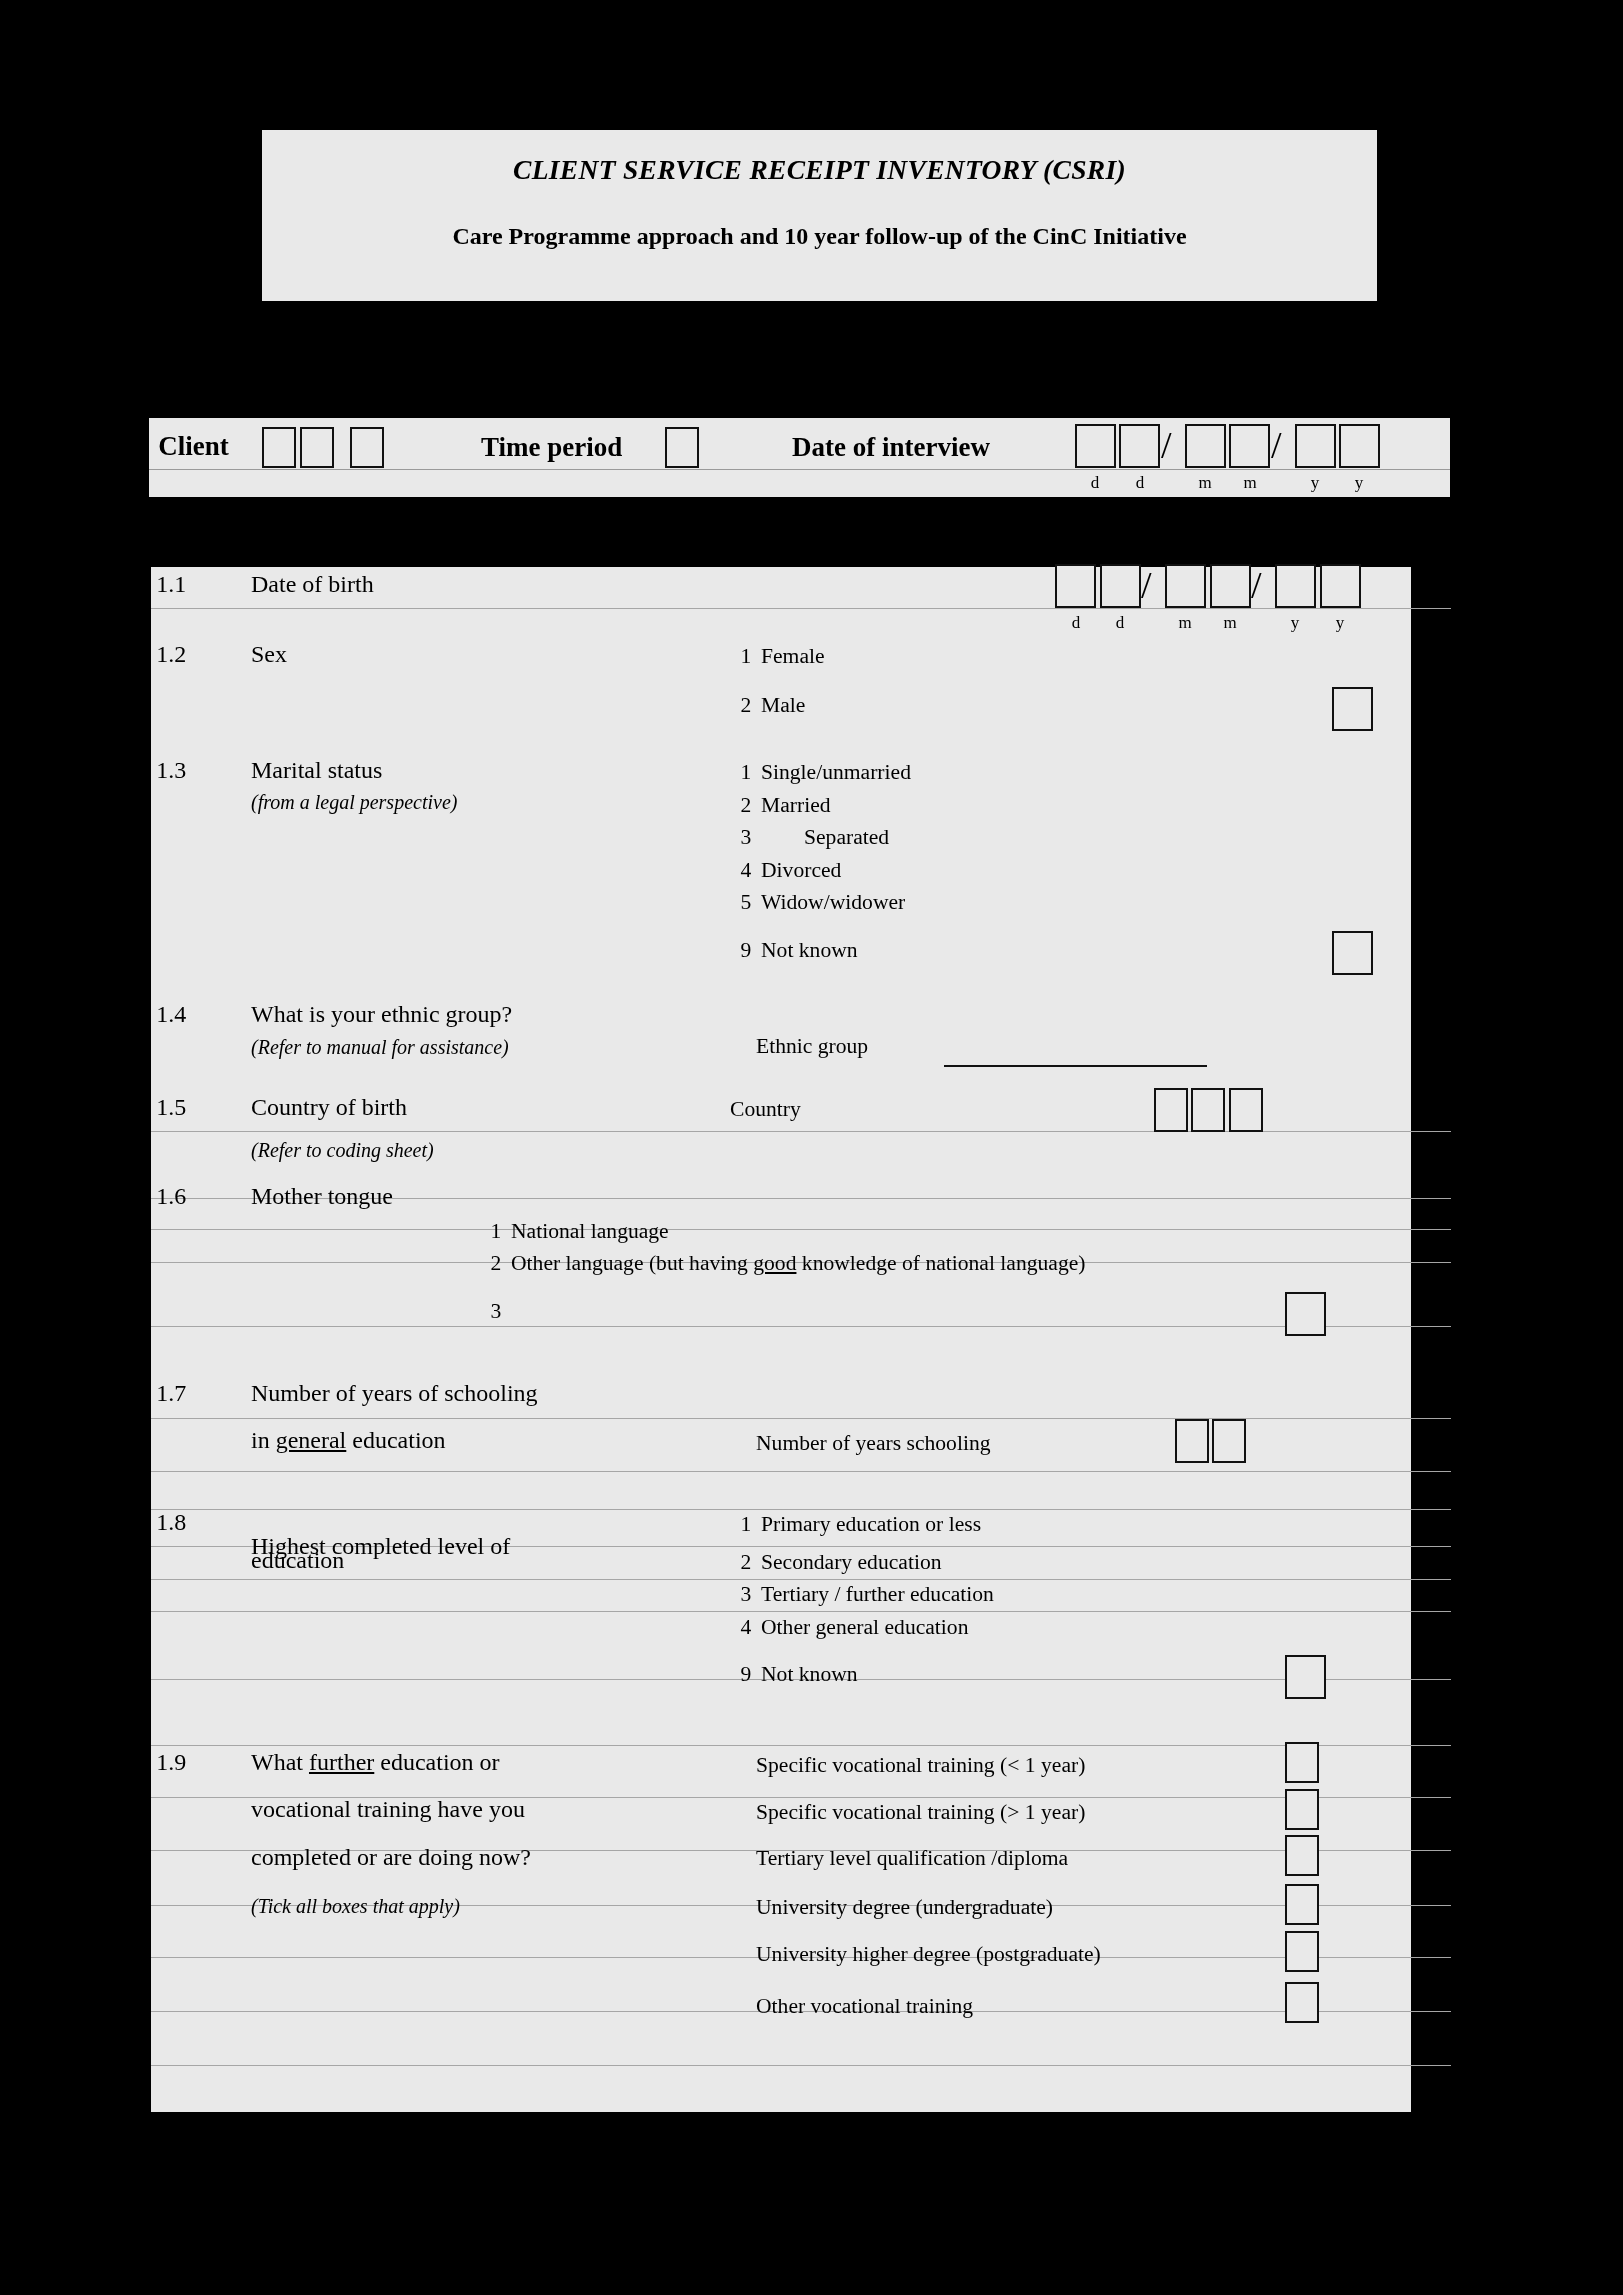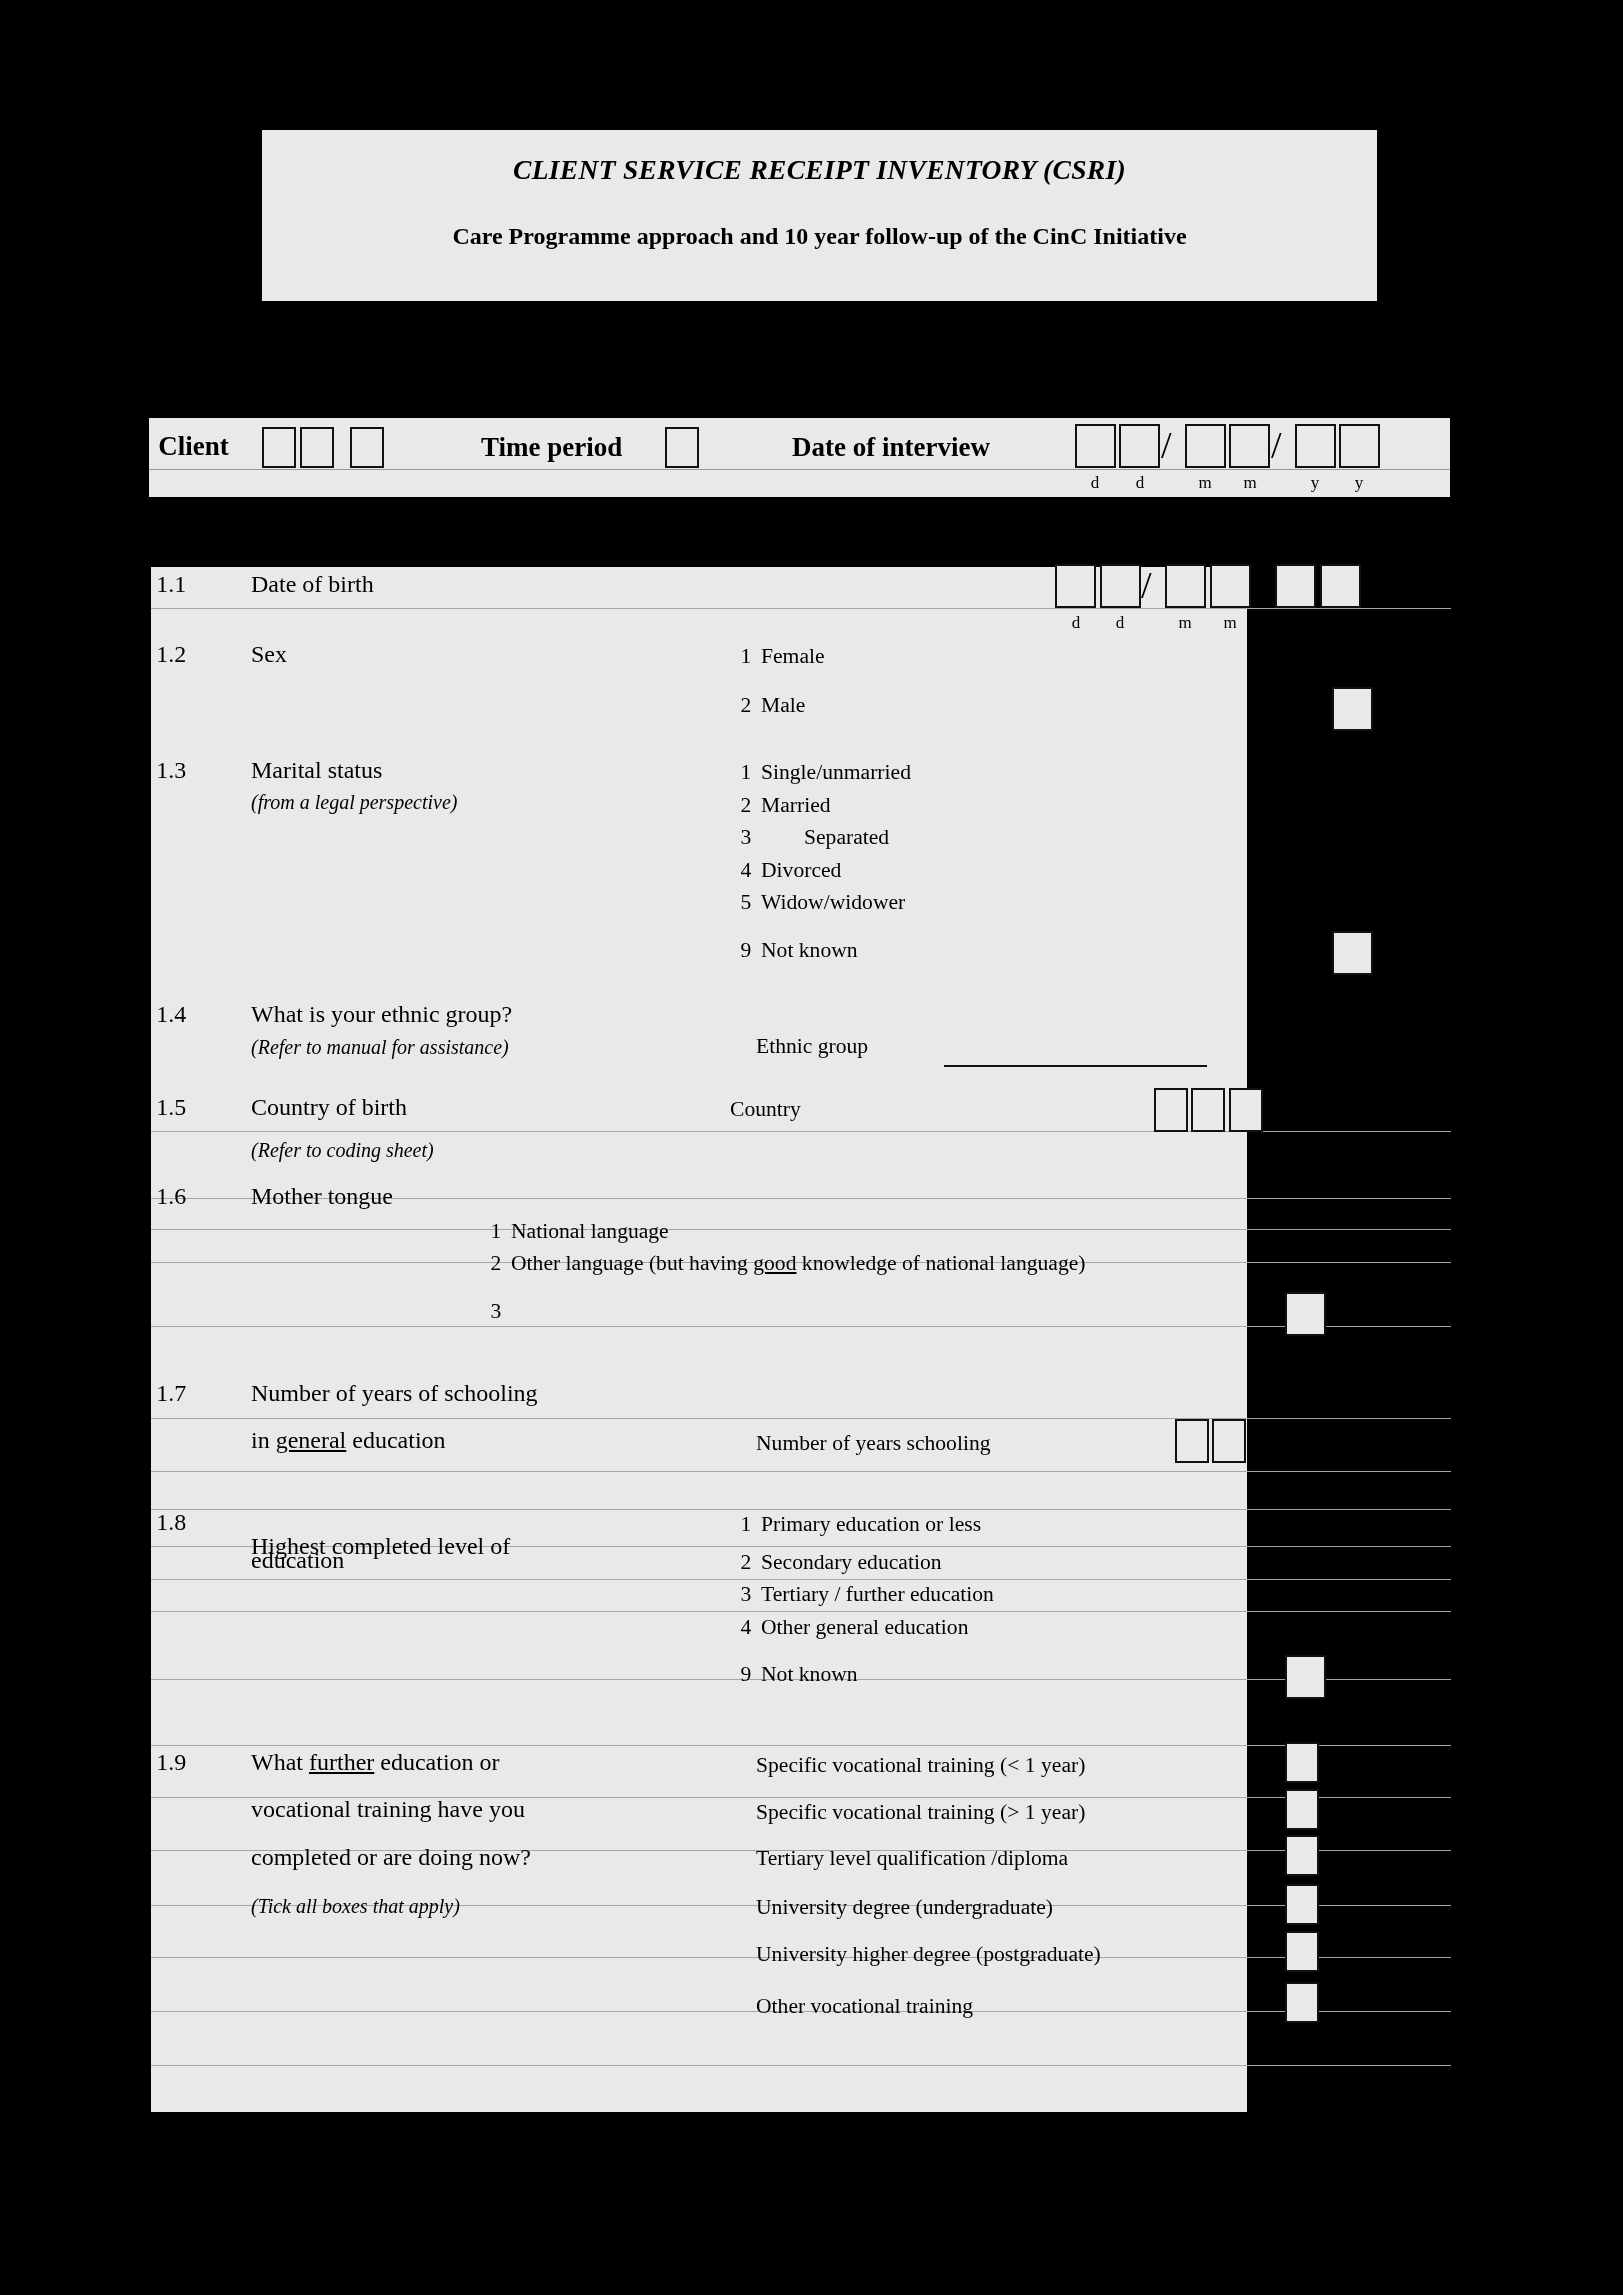--- a/index.html
+++ b/index.html
@@ -104,21 +104,21 @@
     font-size: 17px;
     text-align: center;
     width: 26px;
   }
 
   
   .body-block {
     position: absolute;
     left: 151px;
     top: 567px;
-    width: 1096px;
+    width: 1260px;
     height: 1545px;
     background: #e9e9e9;
   }
   .sep {
     position: absolute;
     left: 0;
     width: 1300px;
     height: 0.7px;
     background: #a6a6a6;
   }

